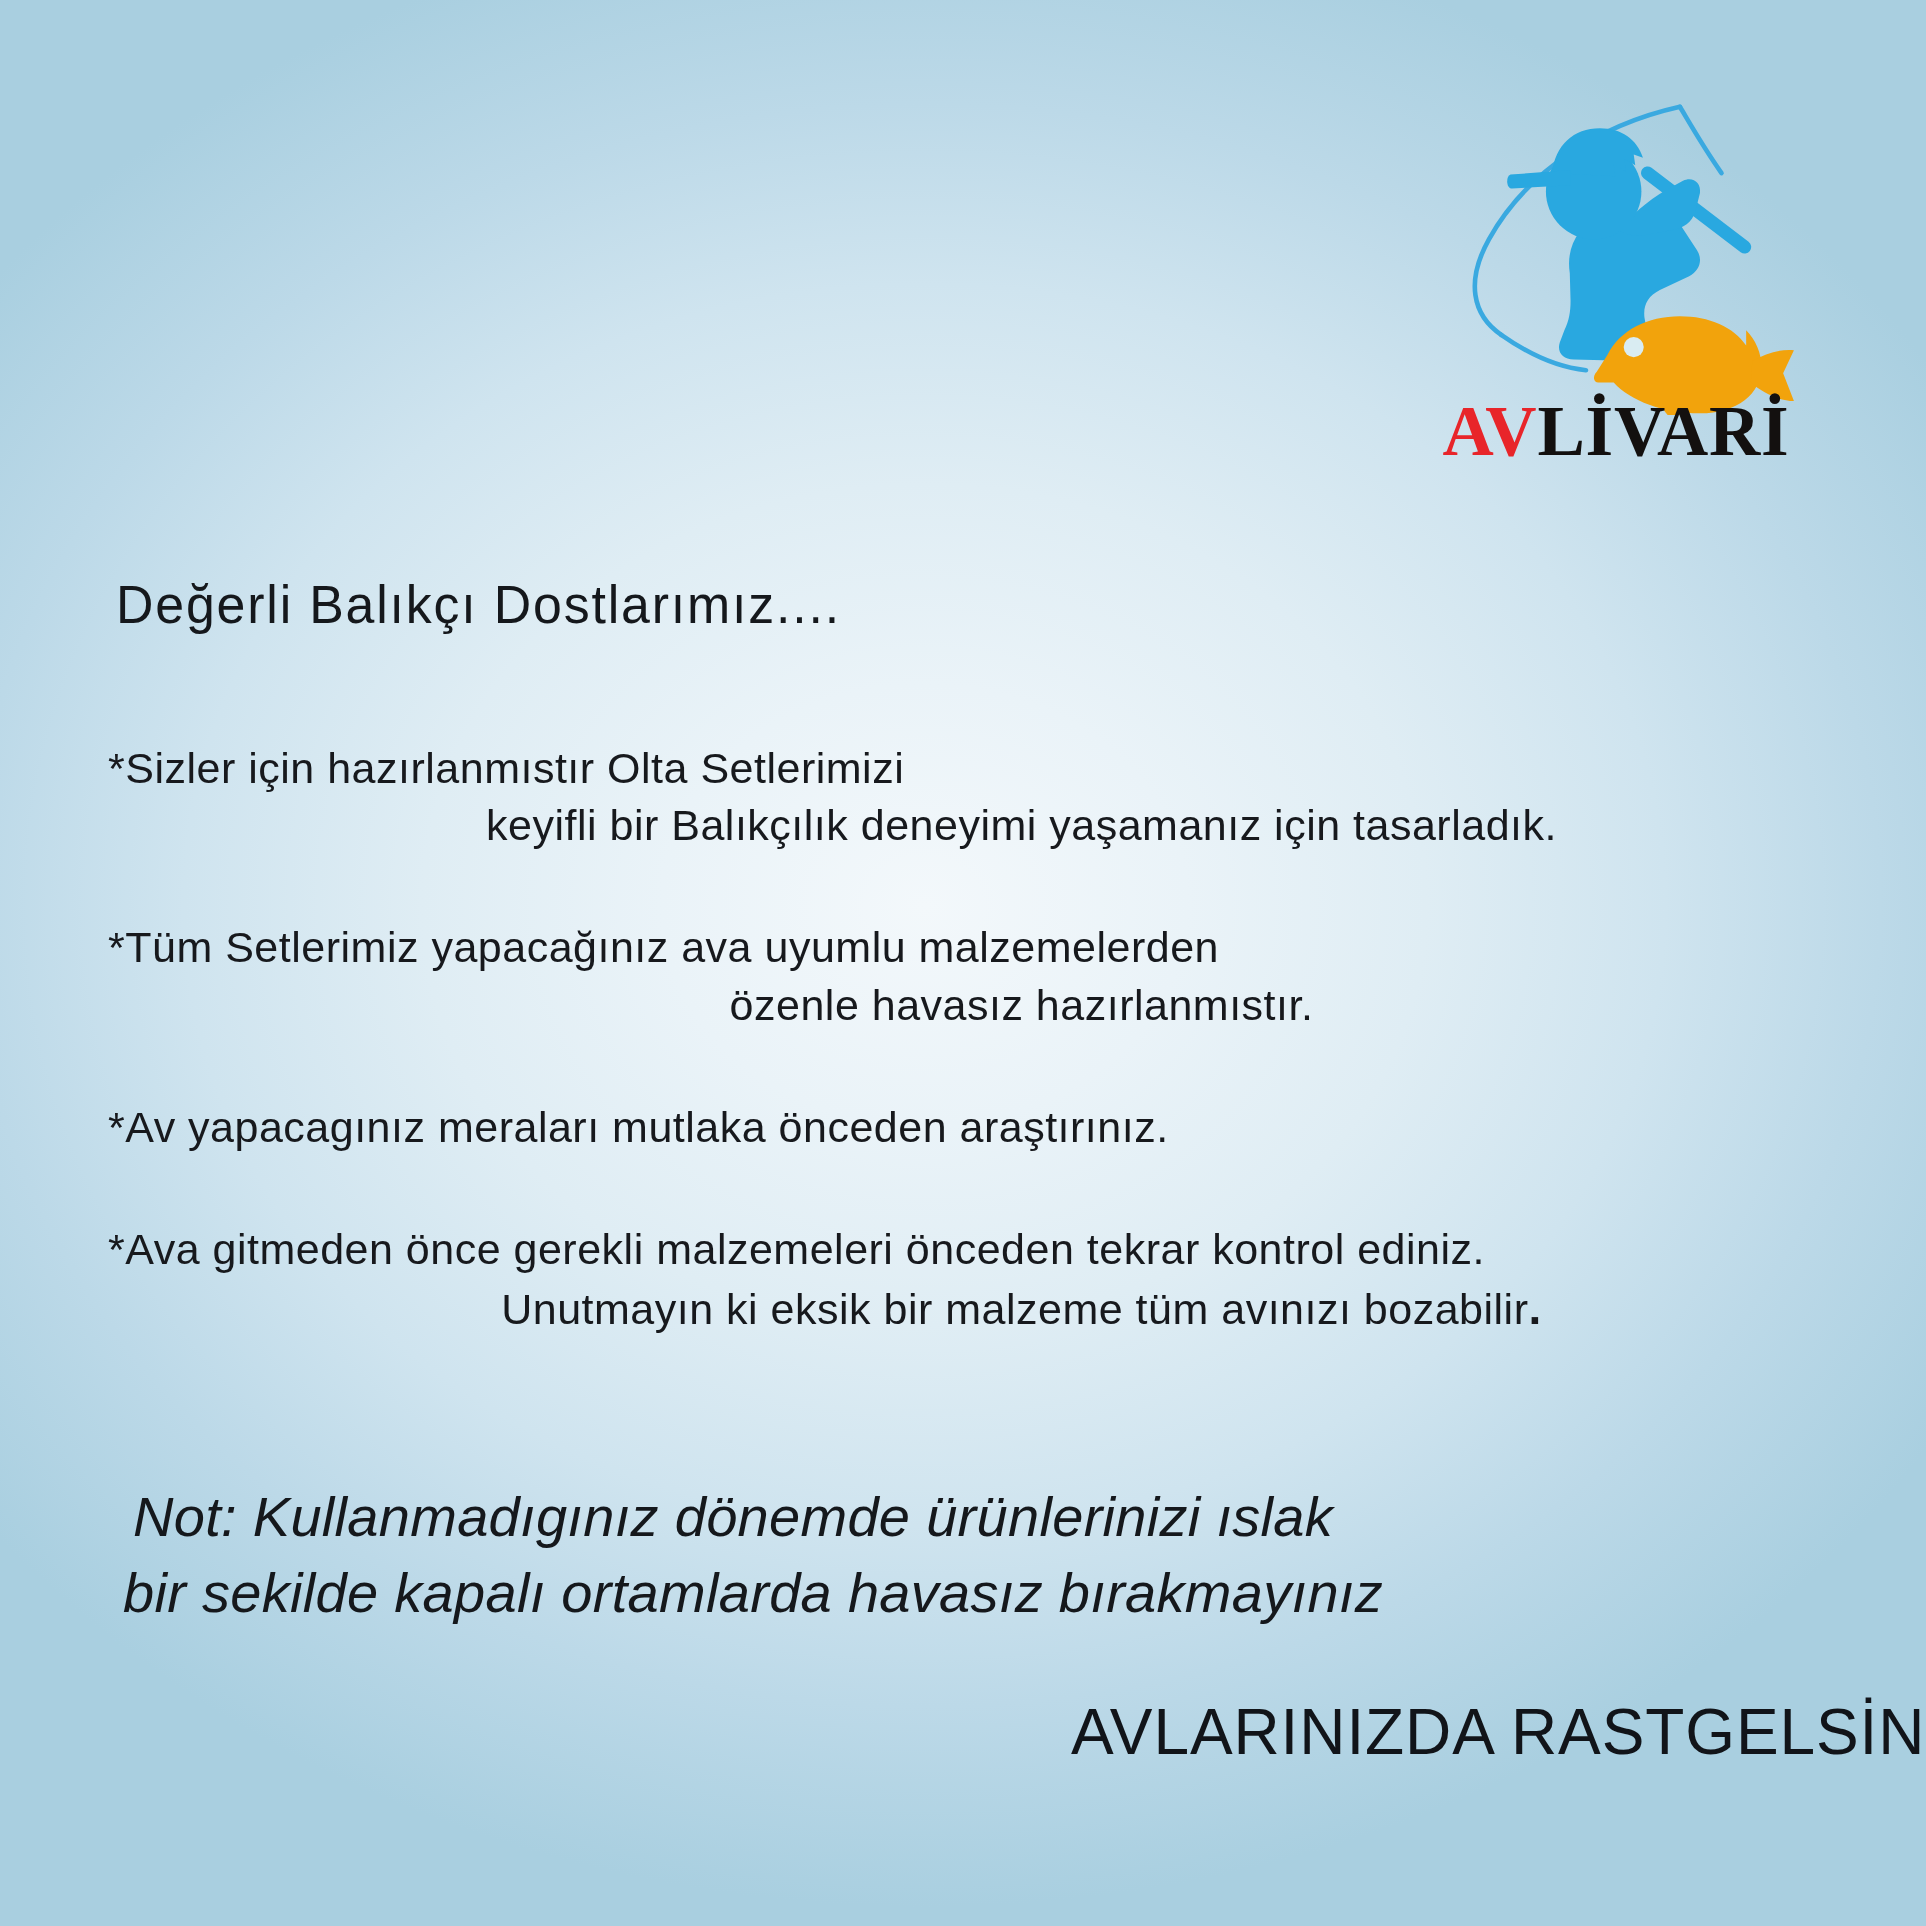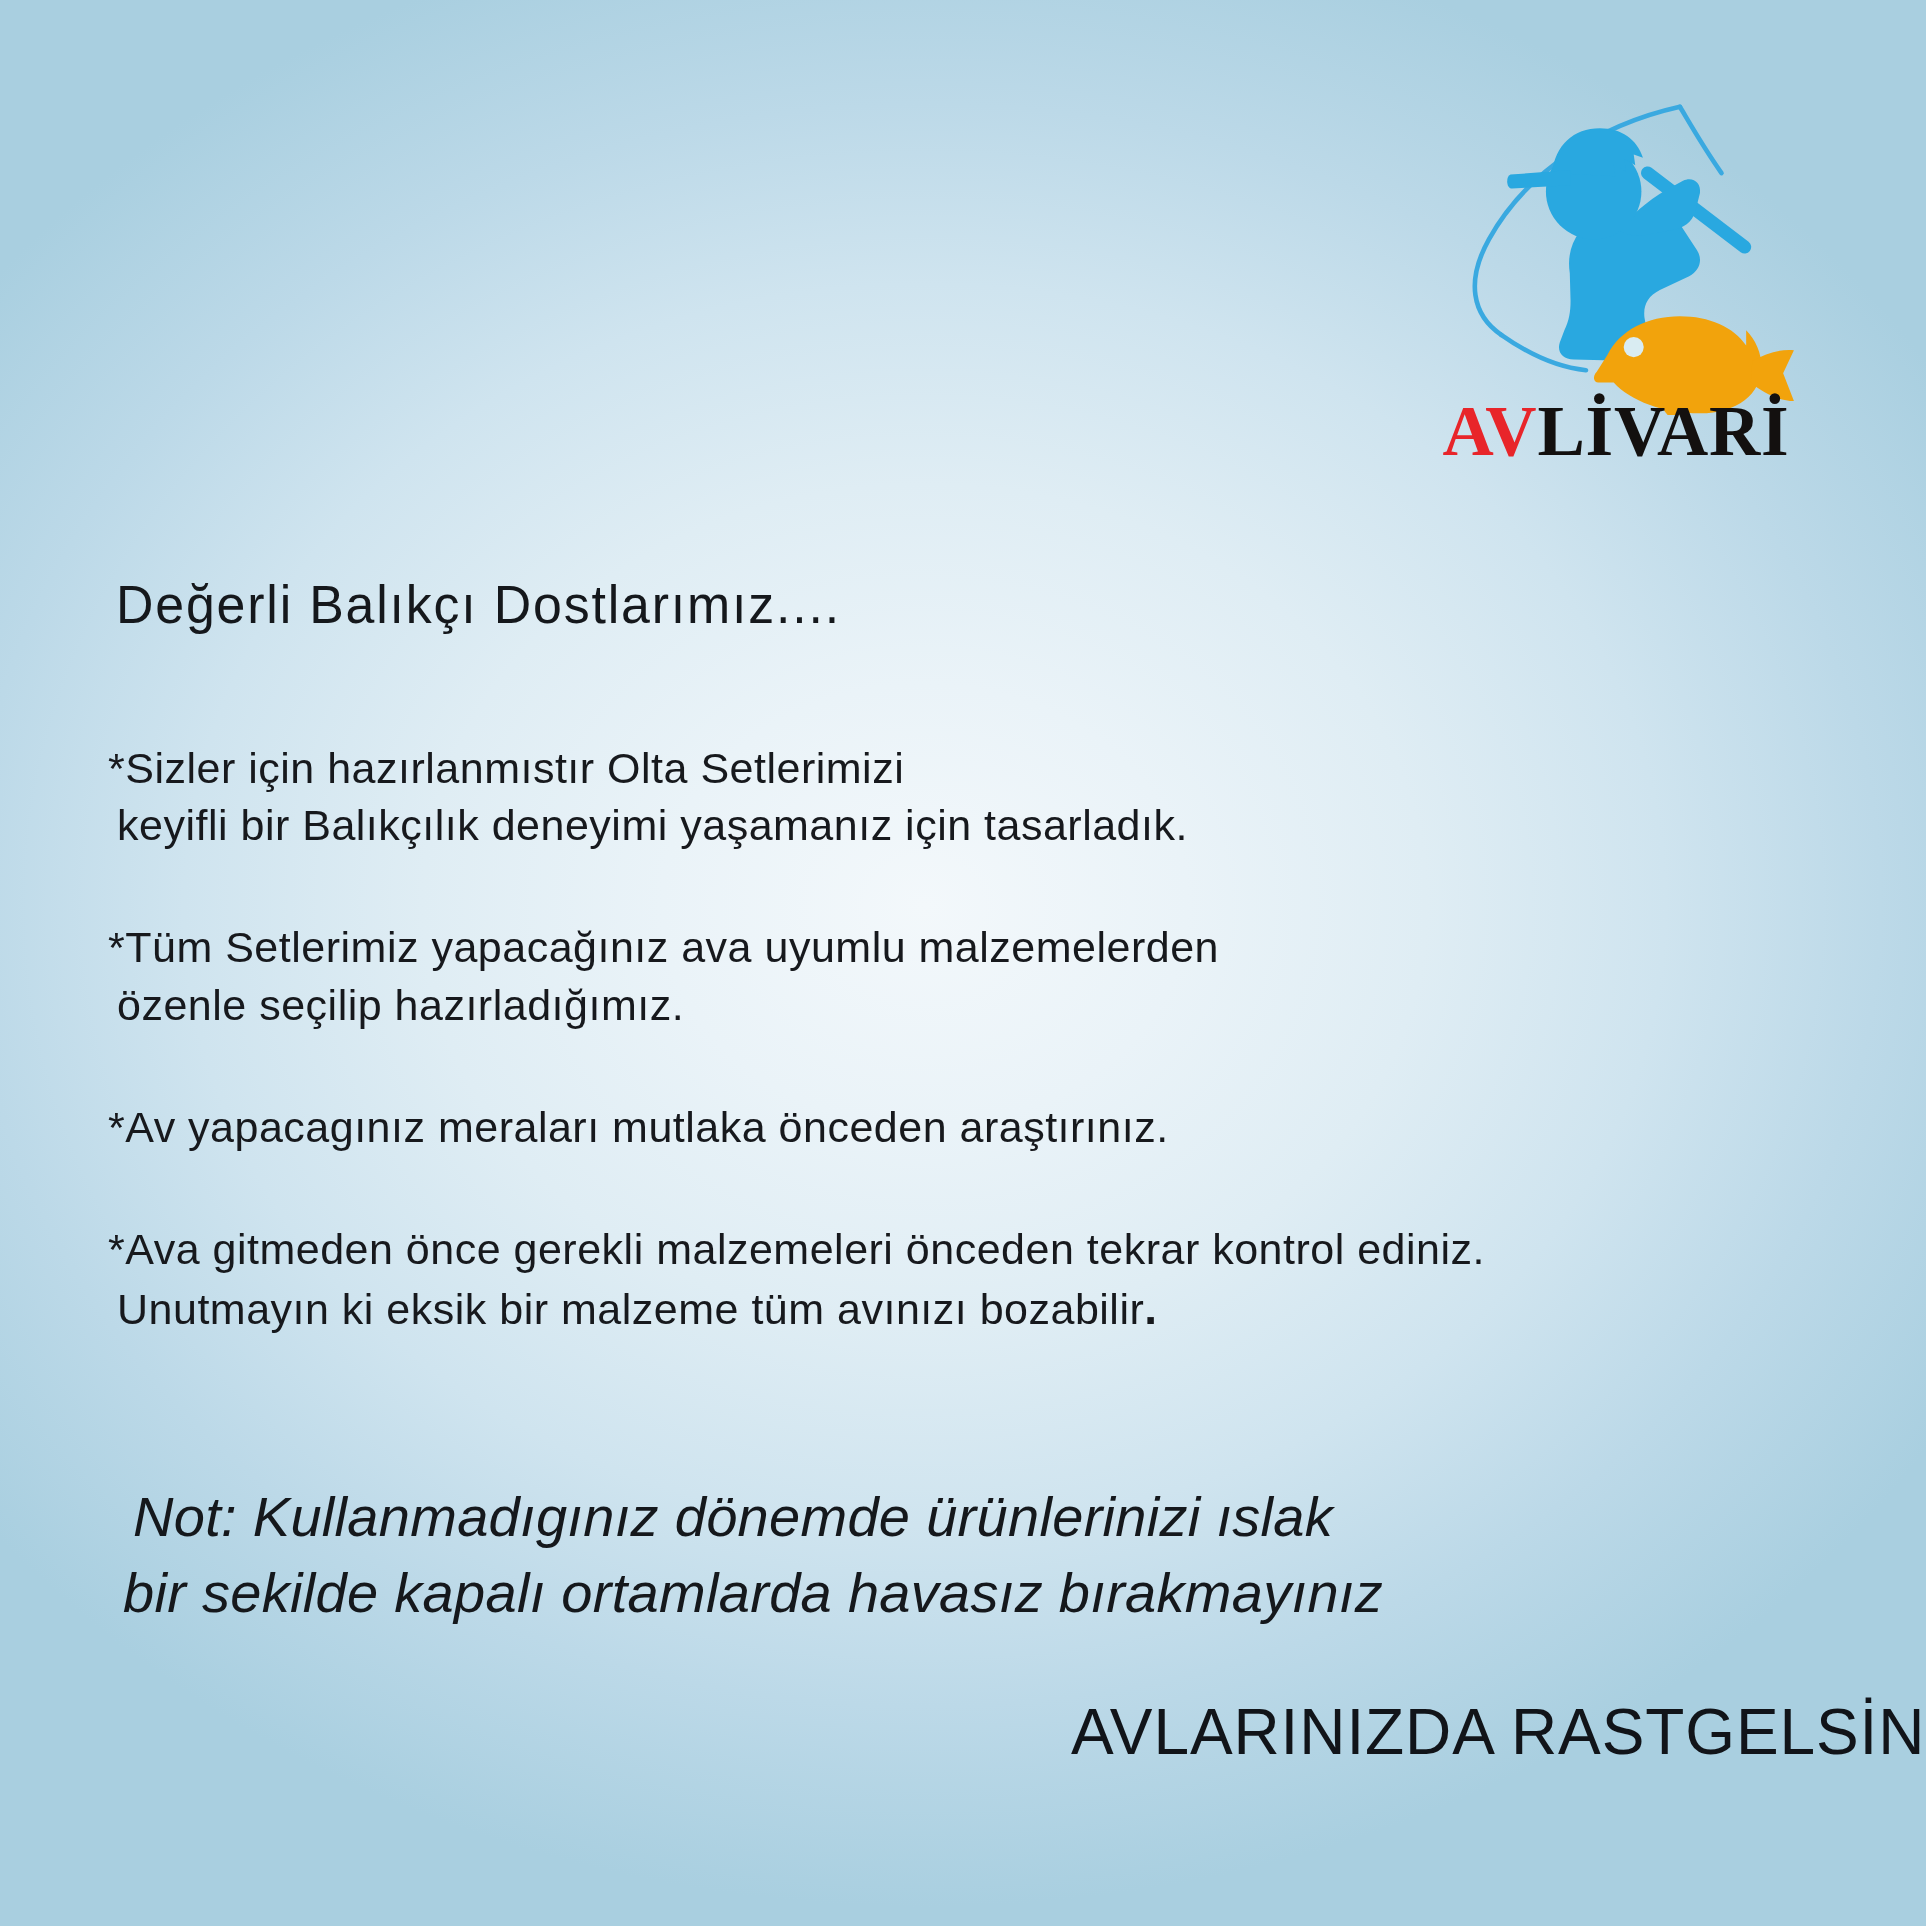--- a/index.html
+++ b/index.html
@@ -95,21 +95,21 @@
     display: block;
     font-family: "Liberation Sans", sans-serif;
     font-size: 43px;
     font-weight: 400;
     letter-spacing: 0.5px;
     color: #17191d;
     white-space: nowrap;
     line-height: 1.33;
     margin-left: 108px;
   }
-  .line.indent-1 { margin-left: 117px; }
+  .line.indent-1 { margin-left: 117px; text-align: center; }
   .line.indent-2 { margin-left: 126px; }
   .end-dot {
     font-weight: 700;
     font-size: 46px;
   }
 
   
   #note-block {
     position: absolute;
     left: 0;
@@ -226,21 +226,21 @@
 
   <div id="body-copy">
 
     <div class="para">
       <span class="line">*Sizler için hazırlanmıstır Olta Setlerimizi</span>
       <span class="line indent-1">keyifli bir Balıkçılık deneyimi yaşamanız için tasarladık.</span>
     </div>
 
     <div class="para">
       <span class="line">*Tüm Setlerimiz yapacağınız ava uyumlu malzemelerden</span>
-      <span class="line indent-1">özenle seçilip hazırladığımız.</span>
+      <span class="line indent-1">özenle havasız hazırlanmıstır.</span>
     </div>
 
     <div class="para">
       <span class="line">*Av yapacagınız meraları mutlaka önceden araştırınız.</span>
     </div>
 
     <div class="para">
       <span class="line">*Ava gitmeden önce gerekli malzemeleri önceden tekrar kontrol ediniz.</span>
       <span class="line indent-1"><span>Unutmayın ki eksik bir malzeme tüm avınızı bozabilir</span><span class="end-dot">.</span></span>
     </div>

